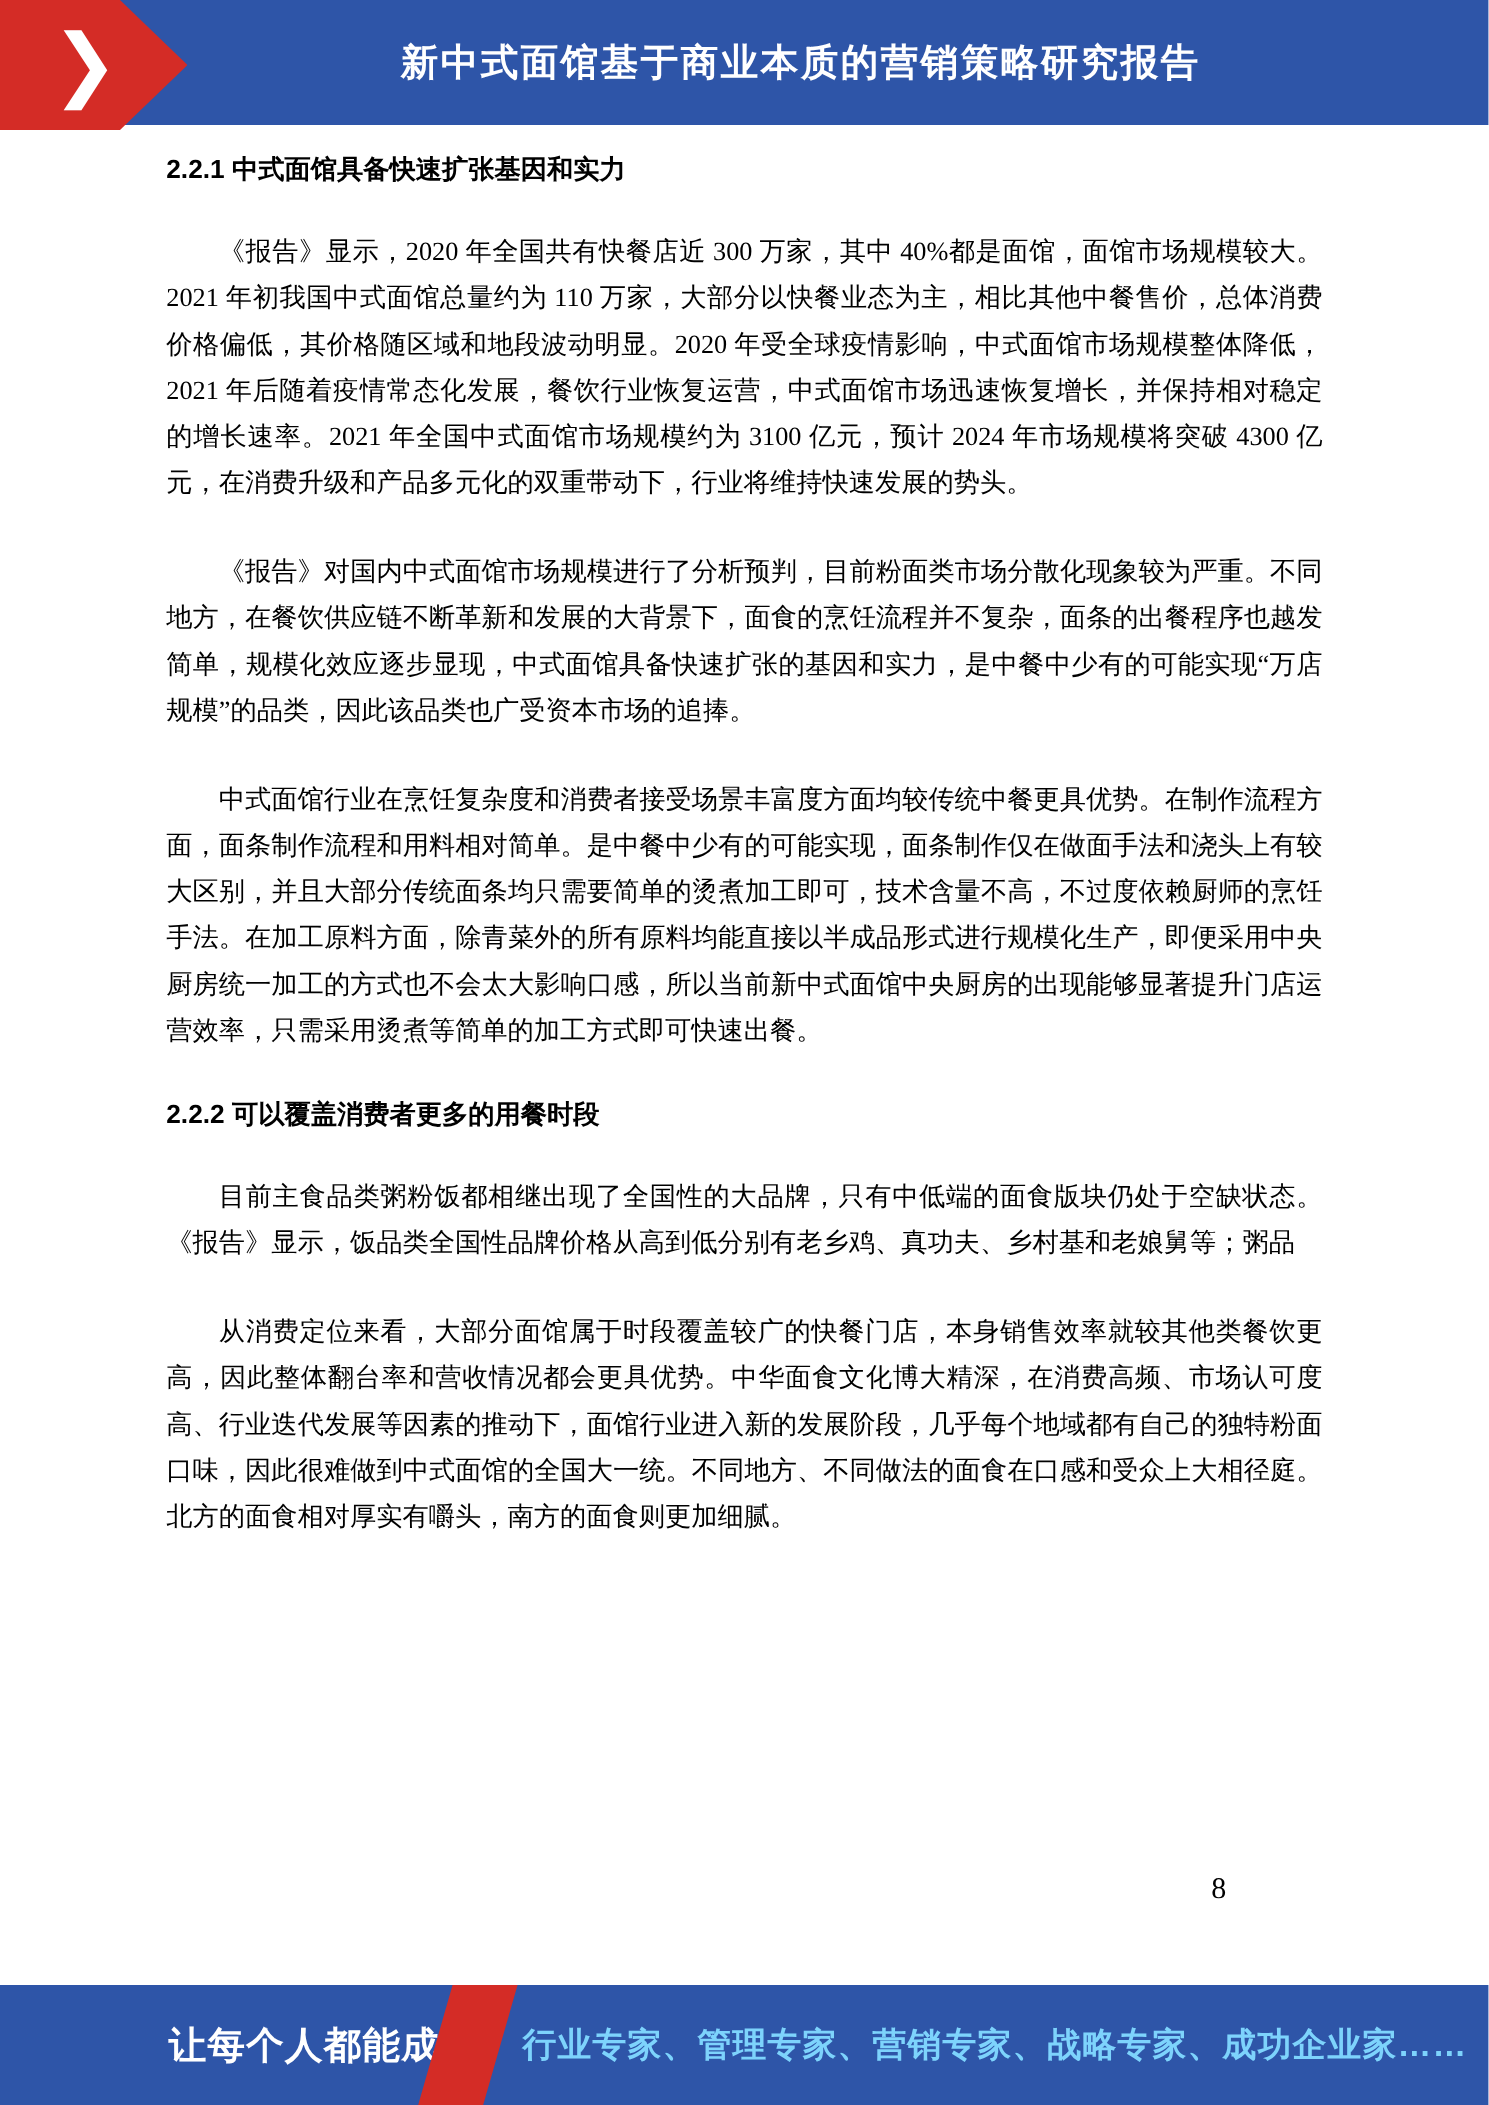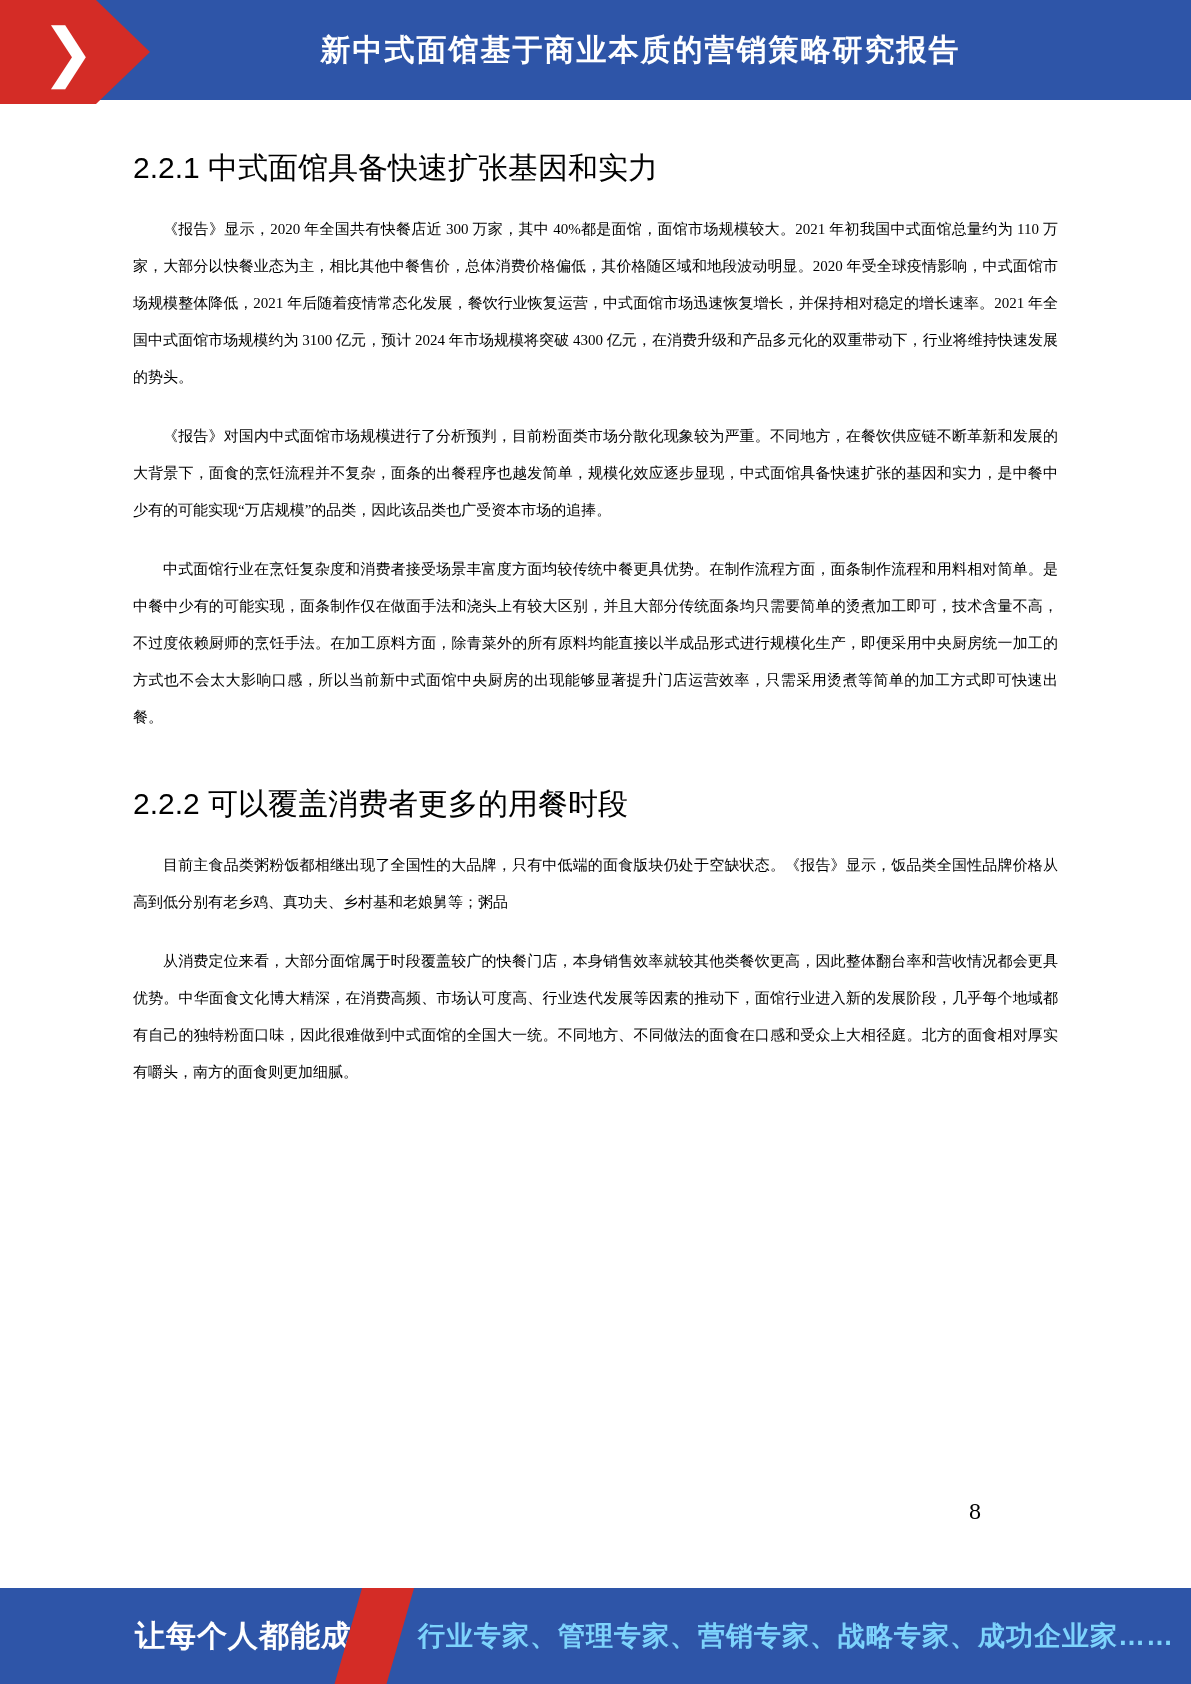--- a/index.html
+++ b/index.html
@@ -46,30 +46,30 @@
     margin-left: -14px;
   }
 
   
   .content {
     position: absolute; top: 100px; left: 0; right: 0;
     padding: 0 133px;
   }
   h2.section-heading {
     font-family: "Liberation Sans", "DejaVu Sans", sans-serif;
-    font-size: 30px; font-weight: normal;
+    font-size: 21px; font-weight: bold;
     color: #000000;
-    margin: 48px 0 14px 0;
+    margin: 21px 0 14px 0;
   }
   p.para {
-    font-size: 15px;
+    font-size: 21px;
     line-height: 37px;
     text-align: justify;
     text-indent: 2em;
-    margin: 22px 0;
+    margin: 34px 0;
   }
 
   .page-number {
     position: absolute;
     top: 1498px; right: 210px;
     font-size: 24px;
     font-family: "Liberation Serif", "DejaVu Serif", serif;
   }
 
   

